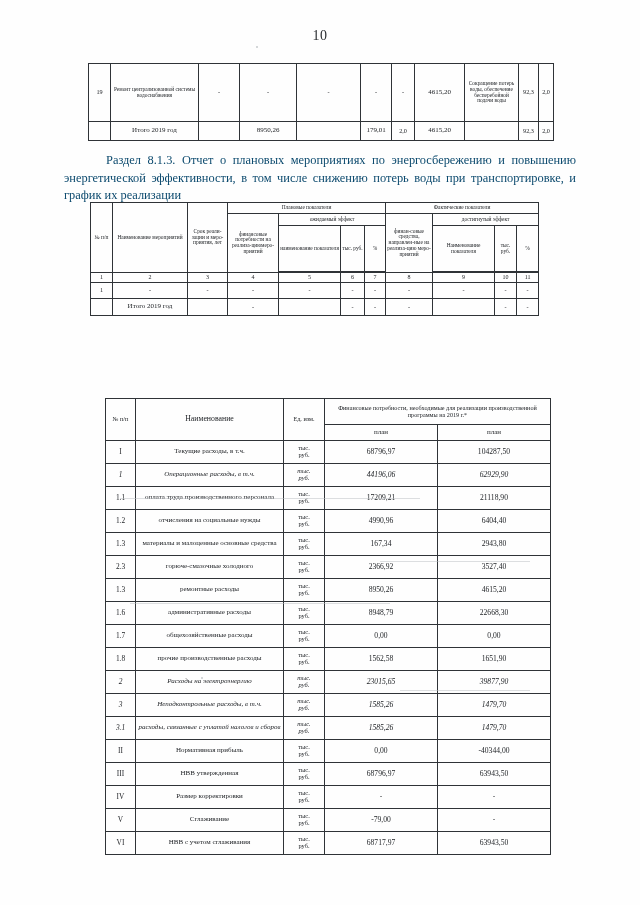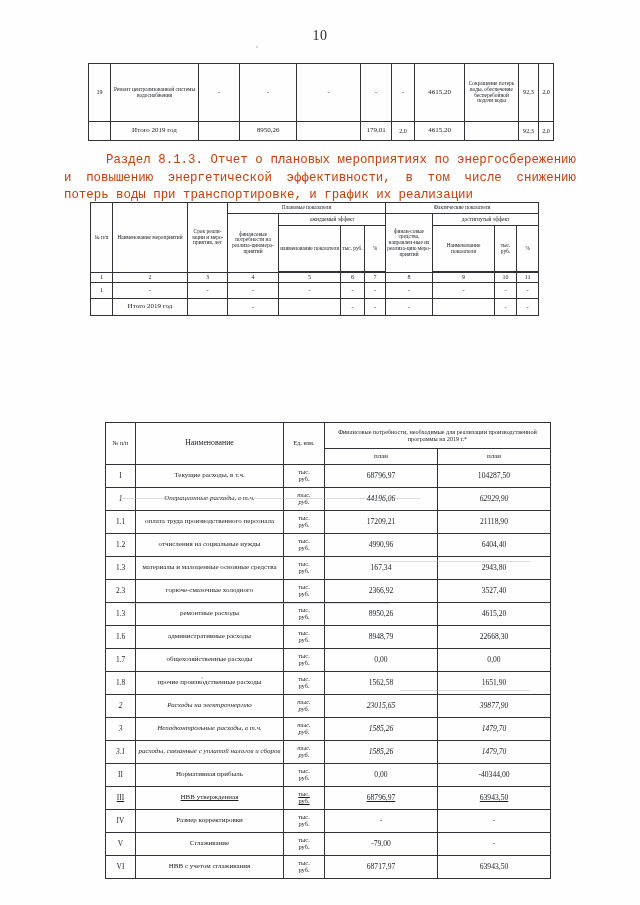--- a/index.html
+++ b/index.html
@@ -70,22 +70,21 @@
   }
   #table-top td { height: 14px; }
 
   
   .section-head {
     position: absolute;
     font-size: 12.4px;
     line-height: 17.5px;
     text-align: justify;
     text-align-last: left;
-    color: #c2410c;
-    font-family: Liberation Mono, monospace;
+    color: #0c4a6e;
   }
   #heading-813 { left: 64px; top: 152px; width: 512px; }
   #heading-814 { left: 64px; top: 357px; width: 512px; }
   .indent { display: inline-block; width: 42px; }
 
   
   #table-mid {
     position: absolute;
     left: 90px;
     top: 202px;
@@ -93,21 +92,21 @@
   }
   #table-mid td { padding: 0 1px; }
   .mid-numrow td { height: 9px; font-size: 6px; }
   .mid-datarow td { height: 15px; }
   .mid-totalrow td { height: 16px; }
 
   
   #table-bot {
     position: absolute;
     left: 105px;
-    top: 422px;
+    top: 398px;
     width: 445px;
   }
   #table-bot td { padding: 1px 2px; }
   .unit-cell { font-size: 6.4px; line-height: 1.04; }
   .num-cell { font-size: 7.6px; }
   .idx-cell { font-size: 7.4px; }
 
   
   .streak {
     position: absolute;
@@ -420,21 +419,21 @@
         <tr style="height: 23px;">
           <td class="idx-cell">II</td>
           <td class="small lead">Нормативная  прибыль</td>
           <td class="unit-cell">
             <div>тыс.</div>
             <div>руб.</div>
           </td>
           <td class="num-cell">0,00</td>
           <td class="num-cell">-40344,00</td>
         </tr>
-        <tr style="height: 23px; text-decoration: underline;">
+        <tr style="height: 23px;">
           <td class="idx-cell">III</td>
           <td class="small lead">НВВ утвержденная</td>
           <td class="unit-cell">
             <div>тыс.</div>
             <div>руб.</div>
           </td>
           <td class="num-cell">68796,97</td>
           <td class="num-cell">63943,50</td>
         </tr>
         <tr style="height: 23px;">

